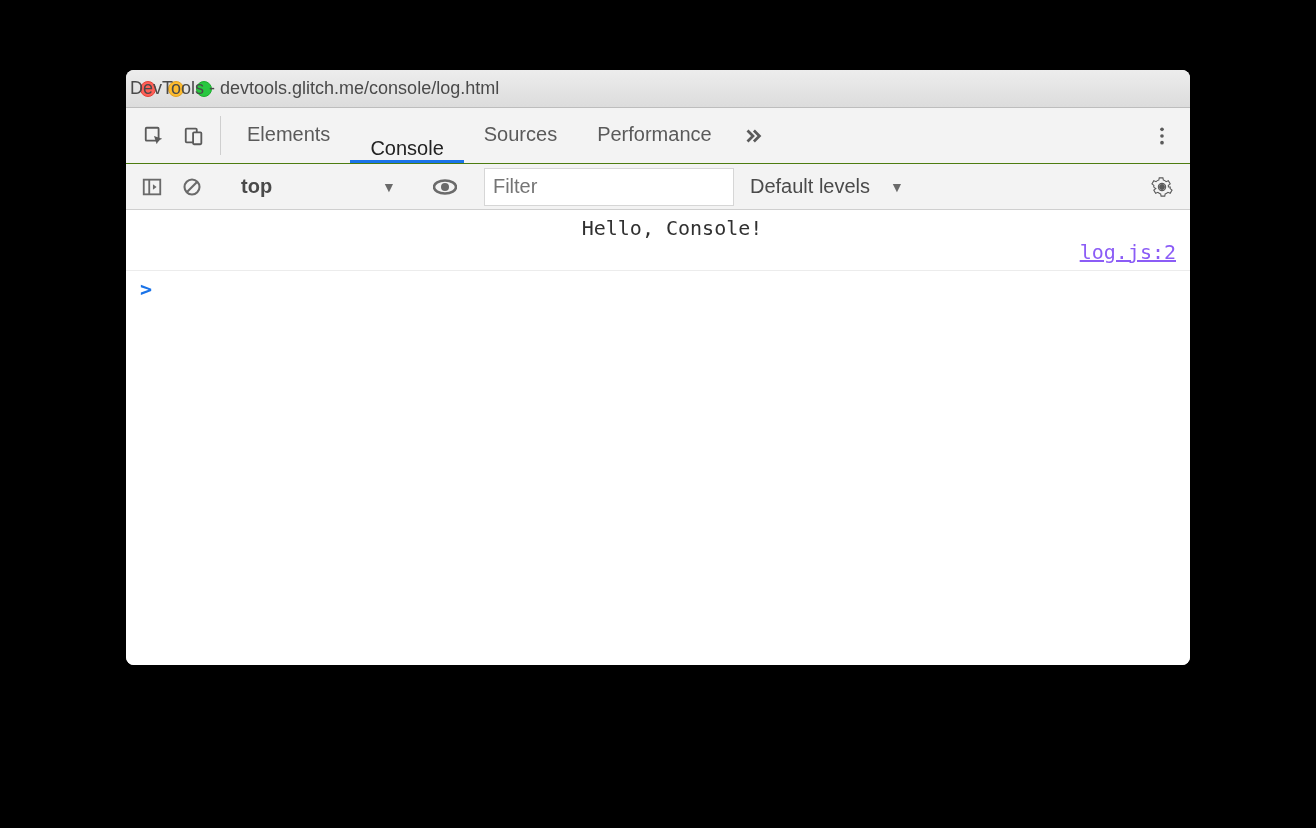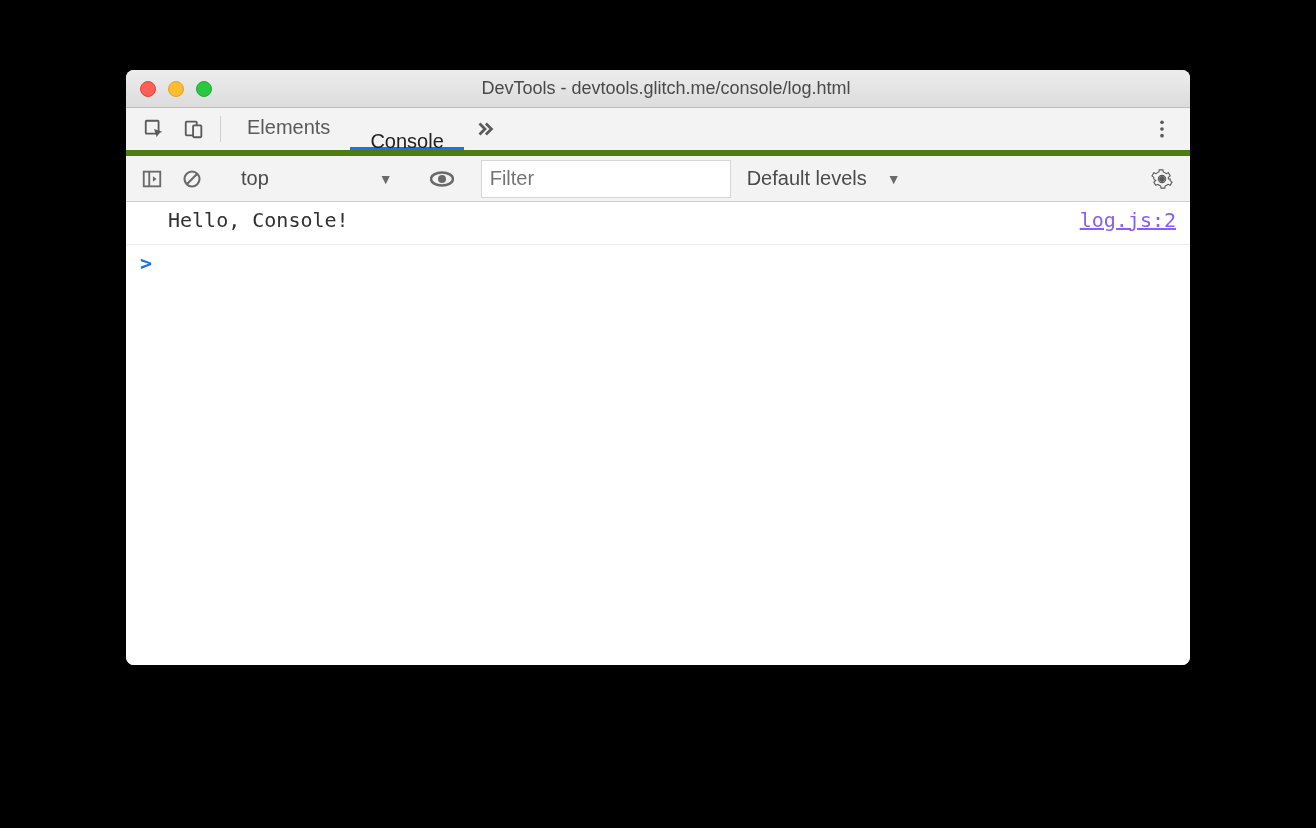--- a/index.html
+++ b/index.html
@@ -34,27 +34,27 @@
   .traffic {
     display: flex;
     gap: 12px;
     padding-left: 14px;
   }
   .tl { width: 16px; height: 16px; border-radius: 50%; }
   .tl.red { background:#ff5f57; border:1px solid #e24238;}
   .tl.yel { background:#febc2e; border:1px solid #e1a325;}
   .tl.grn { background:#28c840; border:1px solid #1dad2e;}
   .title {
-    position:absolute; left:16px; right:0; text-align:center;
+    position:absolute; left:4px; right:0; 
     font-size: 18px; color:#4a4a4a;
   }
   .tabstrip {
-    height: 48px;
+    height: 56px;
     background:#f3f3f3;
-    border-bottom:6px solid #4d7c0f;
+    border-bottom:1px solid #4d7c0f;
     display:flex;
     align-items:stretch;
     padding: 0 8px;
   }
   .tabstrip .iconbtn {
     display:flex; align-items:center; justify-content:center;
     width:40px; color:#5a5a5a;
   }
   .vsep { width:1px; background:#cfcfcf; margin:8px 6px;}
   .tabs { display:flex; align-items:stretch; }
@@ -73,43 +73,44 @@
   .toolbar {
     height:46px;
     background:#f3f3f3;
     border-bottom:1px solid #cfcfcf;
     display:flex; align-items:center;
     padding:0 8px; gap:4px;
   }
   .toolbar .iconbtn { width:36px; display:flex; align-items:center; justify-content:center; color:#6a6a6a;}
   .context-select {
     display:flex; align-items:center; gap:110px;
-    padding:0 10px; font-size:20px; color:#4a4a4a;
+    padding:0 10px; font-size:20px; color:#4a4a4a;font-weight:bold;
   }
   .context-select .caret { color:#6a6a6a; font-size:14px;}
   .filter-input {
     height:38px; width:250px;
     border:1px solid #d6d6d6;
     background:#fff;
     font-size:20px; color:#808080;
     padding:0 8px; outline:none;
   }
   .levels {
     display:flex; align-items:center; gap:20px;
     font-size:20px; color:#4a4a4a; padding:0 12px;
   }
   .levels .caret{font-size:14px;color:#6a6a6a;}
   .gear { margin-left:auto; width:40px; display:flex; align-items:center; justify-content:center; color:#5a5a5a;}
 
   .console-body { flex:1; background:#fff; font-family: Menlo, Consolas, monospace; font-size:20px; }
   .row {
     display:flex; align-items:center;
-    padding:6px 14px 12px 42px;
+    padding:6px 14px 6px 42px;
     border-bottom:1px solid #ececec;
     color:#303030;
+    flex-direction:column;
   }
   .row .src { margin-left:auto; color:#8b5cf6; text-decoration:underline; cursor:pointer;}
   .prompt {
     padding:6px 14px; color:#1a73e8; font-weight:bold;
     font-family: Menlo, Consolas, monospace; font-size:20px;
   }
 
   svg { display:block; }
 </style>
 </head>
@@ -136,20 +137,22 @@
     <div class="iconbtn">
       <svg width="22" height="22" viewBox="0 0 24 24" fill="none" stroke="currentColor" stroke-width="2">
         <rect x="3" y="4" width="12" height="15" rx="1"></rect>
         <rect x="11" y="8" width="9" height="13" rx="1" fill="#f3f3f3"></rect>
       </svg>
     </div>
     <div class="vsep"></div>
     <div class="tabs">
       <div class="tab">Elements</div>
       <div class="tab active">Console</div>
+      <div class="tab">Sources</div>
+      <div class="tab">Performance</div>
     </div>
     <div class="more-tabs">
       <svg width="22" height="22" viewBox="0 0 24 24" fill="none" stroke="currentColor" stroke-width="3">
         <path d="M6 6 L12 12 L6 18"></path>
           <path d="M13 6 L19 12 L13 18"></path>
       </svg>
     </div>
     <div class="right-tools">
       <div class="vsep"></div>
       <div class="kebab">

